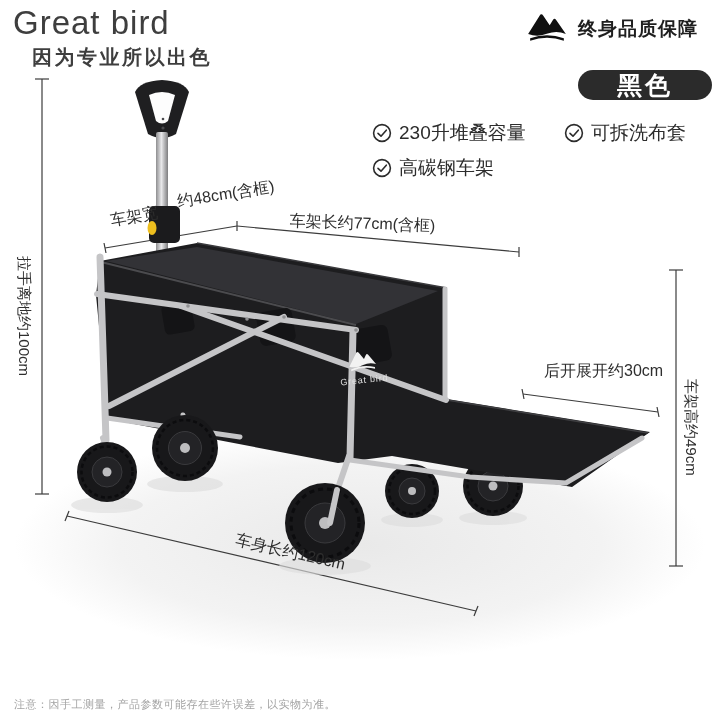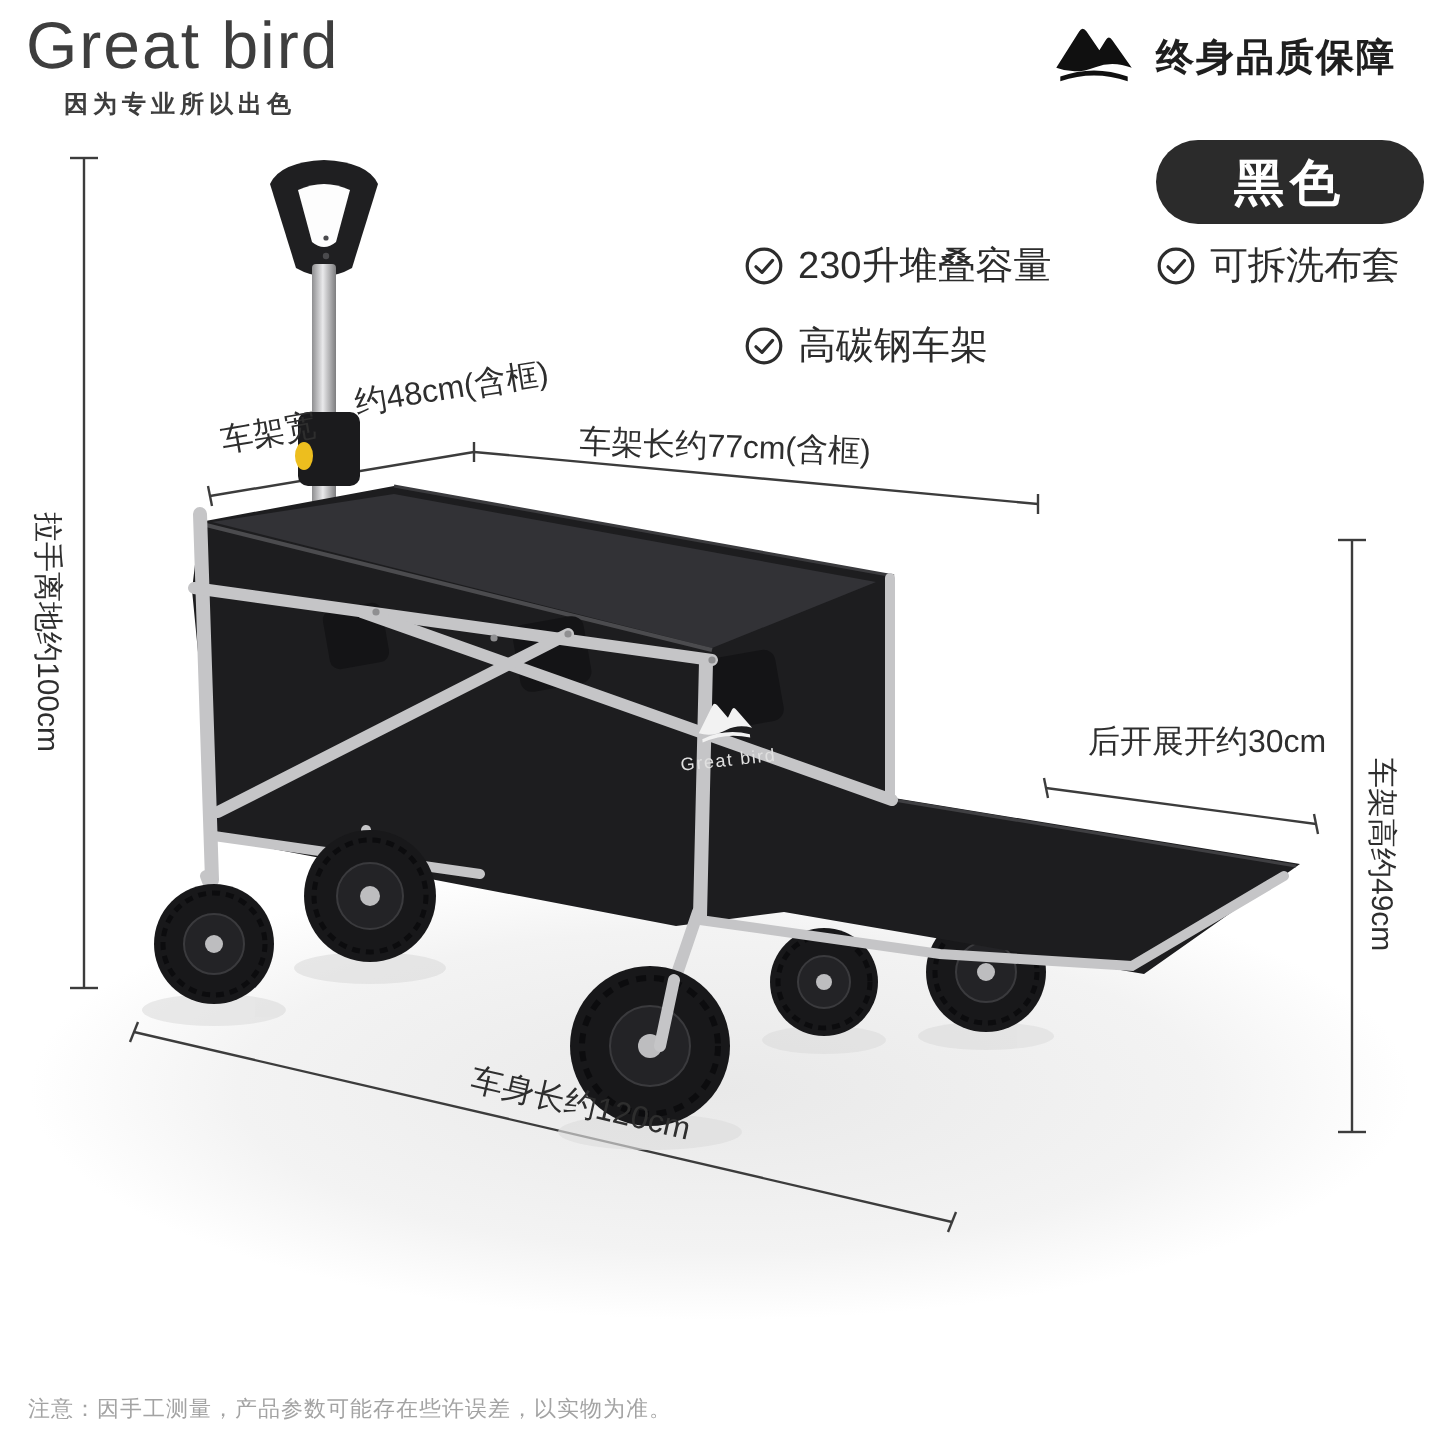--- a/index.html
+++ b/index.html
@@ -3,33 +3,33 @@
 <meta charset="utf-8">
 <style>
   html,body{margin:0;padding:0;background:#fff;}
   .canvas{
     position:relative;width:720px;height:720px;overflow:hidden;background:#ffffff;
     font-family:"Liberation Sans","DejaVu Sans",sans-serif;color:#2f2f2f;
   }
   
   .brand{position:absolute;left:13px;top:6px;}
   .brand-logo{font-size:33px;font-weight:500;letter-spacing:1px;color:#3e3e3e;line-height:1.05;}
-  .brand-tagline{margin-left:19px;margin-top:3px;font-size:12px;font-weight:700;letter-spacing:2.5px;color:#3e3e3e;}
+  .brand-tagline{margin-left:19px;margin-top:3px;font-size:20px;font-weight:700;letter-spacing:2.5px;color:#3e3e3e;}
   .quality{position:absolute;top:11px;right:22px;display:flex;align-items:flex-end;gap:9px;}
   .quality .q-icon{color:#101010;}
   .quality-label{font-size:19px;font-weight:700;color:#1f1f1f;letter-spacing:1px;}
   .color-badge{
-    position:absolute;top:70px;right:8px;width:134px;height:42px;border-radius:21px;
+    position:absolute;top:70px;right:8px;width:134px;height:30px;border-radius:21px;
     display:flex;align-items:center;justify-content:center;
     font-size:25px;font-weight:700;letter-spacing:3px;
   }
   
   .features{
     position:absolute;left:372px;top:120px;width:342px;
-    display:grid;grid-template-columns:192px auto;row-gap:9px;column-gap:0;gap:14px;
+    display:grid;grid-template-columns:192px auto;row-gap:9px;column-gap:0;
   }
   .feature{display:flex;align-items:center;gap:7px;}
   .feature-label{font-size:19px;font-weight:500;color:#2c2c2c;white-space:nowrap;}
   
   .figure{position:absolute;left:0;top:0;width:720px;height:720px;}
   
   .dim{position:absolute;font-size:16px;font-weight:500;color:#2e2e2e;white-space:nowrap;transform-origin:0 0;}
   .dim-frame-width-label{left:109px;top:211px;transform:rotate(-10deg);}
   .dim-frame-width-value{left:176px;top:192px;transform:rotate(-9deg);}
   .dim-frame-length{left:290px;top:211px;transform:rotate(2deg);}

